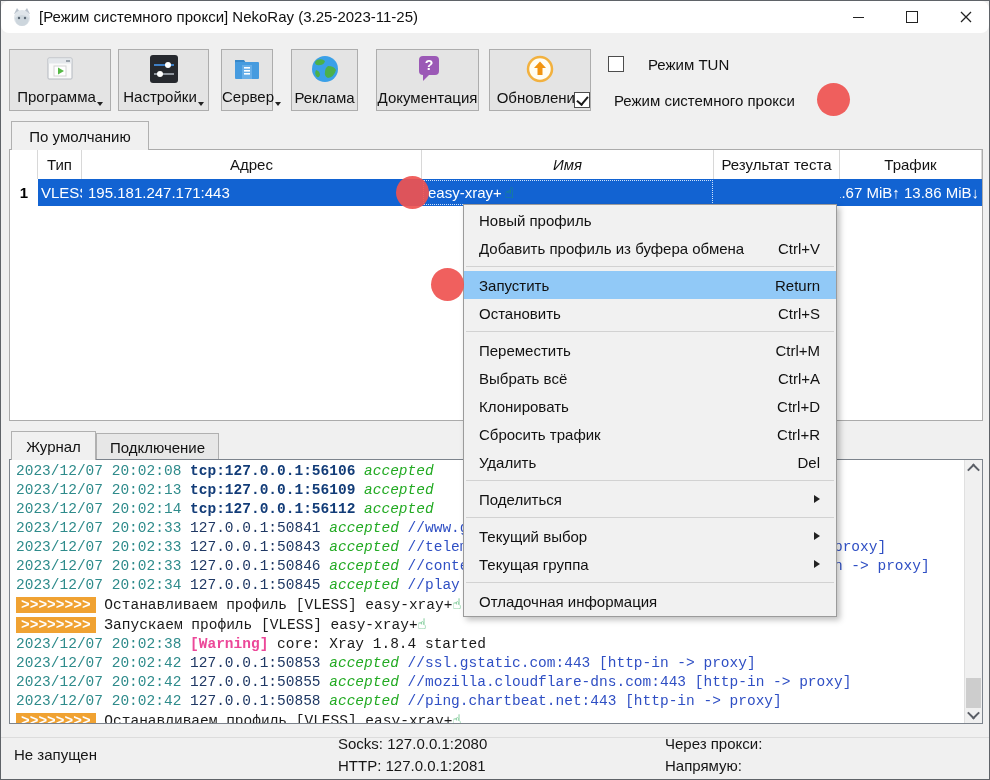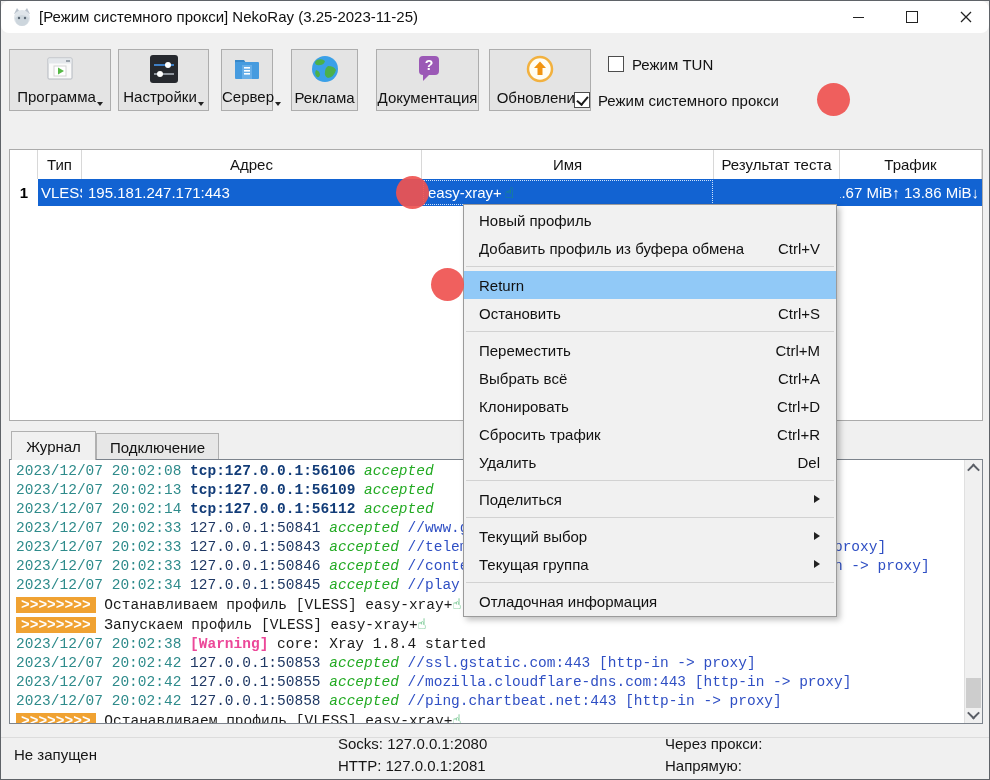--- a/index.html
+++ b/index.html
@@ -15,21 +15,21 @@
   .glyph-min{width:11px;height:1px;background:#222;display:block;}
   .glyph-max{width:10px;height:10px;border:1px solid #222;display:block;}
   .glyph-close{width:12px;height:12px;display:block;}
 
   
   .tbtn{top:48px;height:62px;background:#e4e4e4;border:1px solid #adadad;box-sizing:border-box;text-align:center;}
   .ticon{position:absolute;left:0;right:0;top:4px;height:32px;display:flex;justify-content:center;}
   .tlabel{position:absolute;left:0;right:0;bottom:4px;font-size:15px;color:#111;white-space:nowrap;}
   .caret{display:inline-block;width:0;height:0;border-top:4px solid #222;border-left:3.5px solid transparent;
          border-right:3.5px solid transparent;margin-left:1px;vertical-align:-4px;}
-  .cbrow{height:18px;display:flex;align-items:center;gap:8px;}
+  .cbrow{height:18px;display:flex;align-items:center;gap:24px;}
   .cbbox{width:16px;height:16px;background:#fff;border:1px solid #4d4d4d;box-sizing:border-box;position:relative;flex:none;}
   .cbbox.checked::after{content:"";position:absolute;left:4px;top:1px;width:5px;height:9px;
         border-right:2px solid #1a1a1a;border-bottom:2px solid #1a1a1a;transform:rotate(40deg);}
   .cblabel{font-size:15px;color:#111;white-space:nowrap;}
 
   
   .tab{box-sizing:border-box;border:1px solid #b0b0b0;border-bottom:none;background:#f0f0f0;
        font-size:15px;color:#111;text-align:center;z-index:3;}
   .tab.inactive{background:#e7e7e7;z-index:1;}
 
@@ -188,27 +188,28 @@
       <div class="abs cbrow" style="left: 607px; top: 54px;">
         <span class="cbbox"></span>
         <span class="cblabel">Режим TUN</span>
       </div>
       <div class="abs cbrow" style="left: 573px; top: 90px;">
         <span class="cbbox checked"></span>
         <span class="cblabel">Режим системного прокси</span>
       </div>
     </div>
 
+  <div class="abs tab" style="left:10px;top:120px;width:138px;height:29px;line-height:29px;">По умолчанию</div>
 
   <div class="abs tframe">
     <div class="thead" id="thead">
         <div class="th" style="width: 28px;"></div>
         <div class="th" style="width: 44px;">Тип</div>
         <div class="th" style="width: 340px;">Адрес</div>
-        <div class="th" style="width: 292px;">Имя</div>
+        <div class="th" style="width: 292px; font-style: italic;">Имя</div>
         <div class="th" style="width: 126px;">Результат теста</div>
         <div class="th" style="width: 142px;">Трафик</div>
       </div>
     <div class="trow">
       <div class="td numcell" style="width:28px;">1</div>
       <div class="td sel" style="width:44px;padding-left:3px;">VLESS</div>
       <div class="td sel" style="width:340px;padding-left:6px;">195.181.247.171:443</div>
       <div class="td sel namecell" style="width:292px;padding-left:6px;">
         <span>easy-xray+</span>
           <span class="hand">☝</span>
@@ -261,20 +262,21 @@
   <div class="abs ctxmenu" id="ctxmenu">
       <div class="mi">
         <span class="milabel">Новый профиль</span>
       </div>
       <div class="mi">
         <span class="milabel">Добавить профиль из буфера обмена</span>
         <span class="mishort">Ctrl+V</span>
       </div>
       <div class="msep"></div>
       <div class="mi hl">
+        <span class="milabel">Запустить</span>
         <span class="mishort">Return</span>
       </div>
       <div class="mi">
         <span class="milabel">Остановить</span>
         <span class="mishort">Ctrl+S</span>
       </div>
       <div class="msep"></div>
       <div class="mi">
         <span class="milabel">Переместить</span>
         <span class="mishort">Ctrl+M</span>

